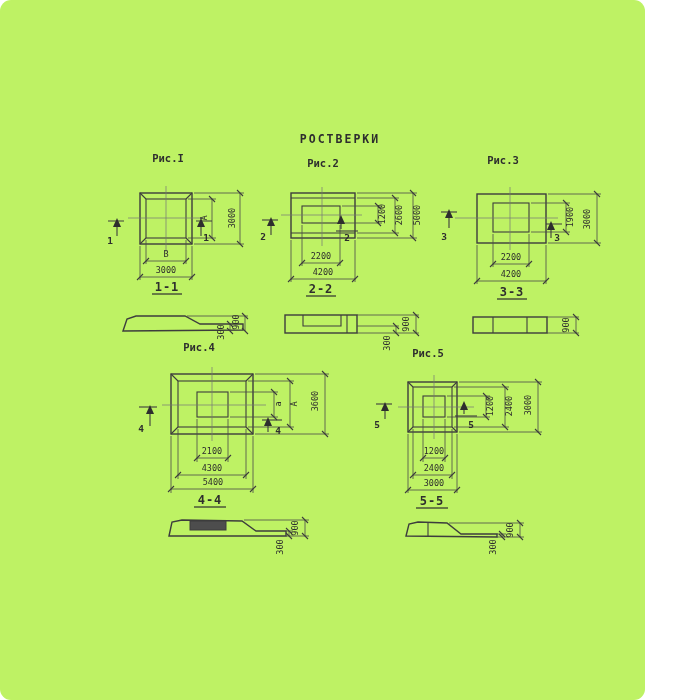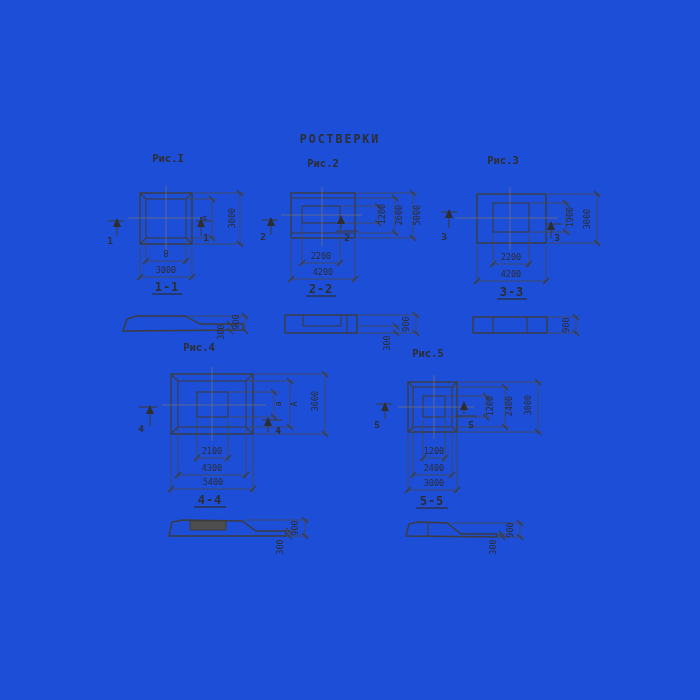--- a/index.html
+++ b/index.html
@@ -1,16 +1,16 @@
 <!DOCTYPE html>
 <html><head>
 <meta charset="utf-8">
 <style>
   html,body{margin:0;padding:0;background:#ffffff;}
-  #sheet{position:relative;width:700px;height:700px;background:#1d4ed8;overflow:hidden;}
+  #sheet{position:relative;width:645px;height:700px;background:#bef264;overflow:hidden;border-radius:11px;}
   svg{position:absolute;left:0;top:0;}
   text{fill:#2e2e2e;font-family:"DejaVu Sans Mono","Liberation Mono",monospace;}
   .hdr{font-size:11.5px;font-weight:bold;letter-spacing:2px;}
   .lbl{font-size:10.5px;font-weight:bold;}
   .ttl{font-size:12px;font-weight:bold;letter-spacing:1px;}
   .dim{font-size:8.5px;}
   .mk{font-size:9.5px;font-weight:bold;}
   .ol{stroke:#3d3d3d;stroke-width:1.4;fill:none;}
   .ol2{stroke:#3d3d3d;stroke-width:1.1;fill:none;}
   .th{stroke:#4a4a4a;stroke-width:0.8;fill:none;}

